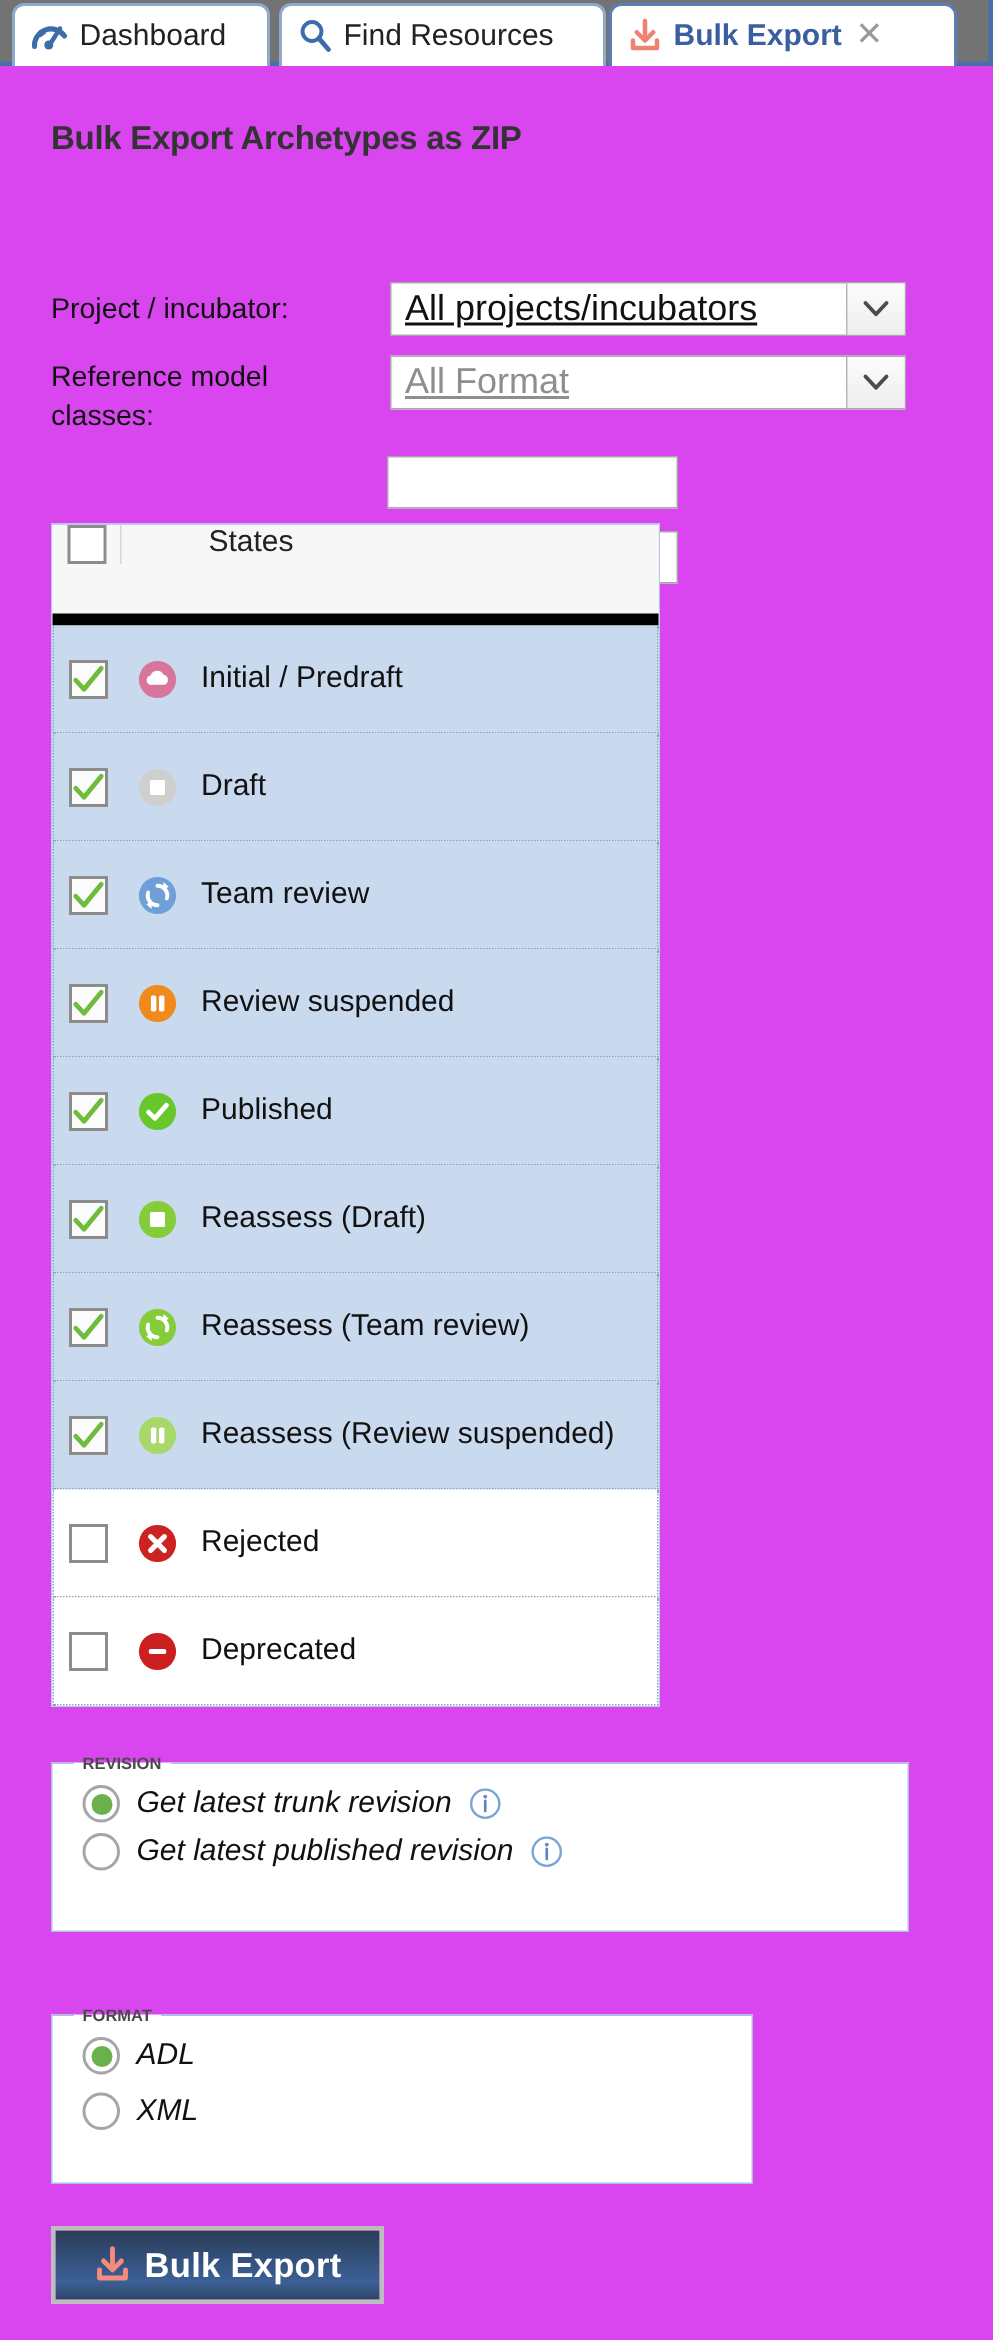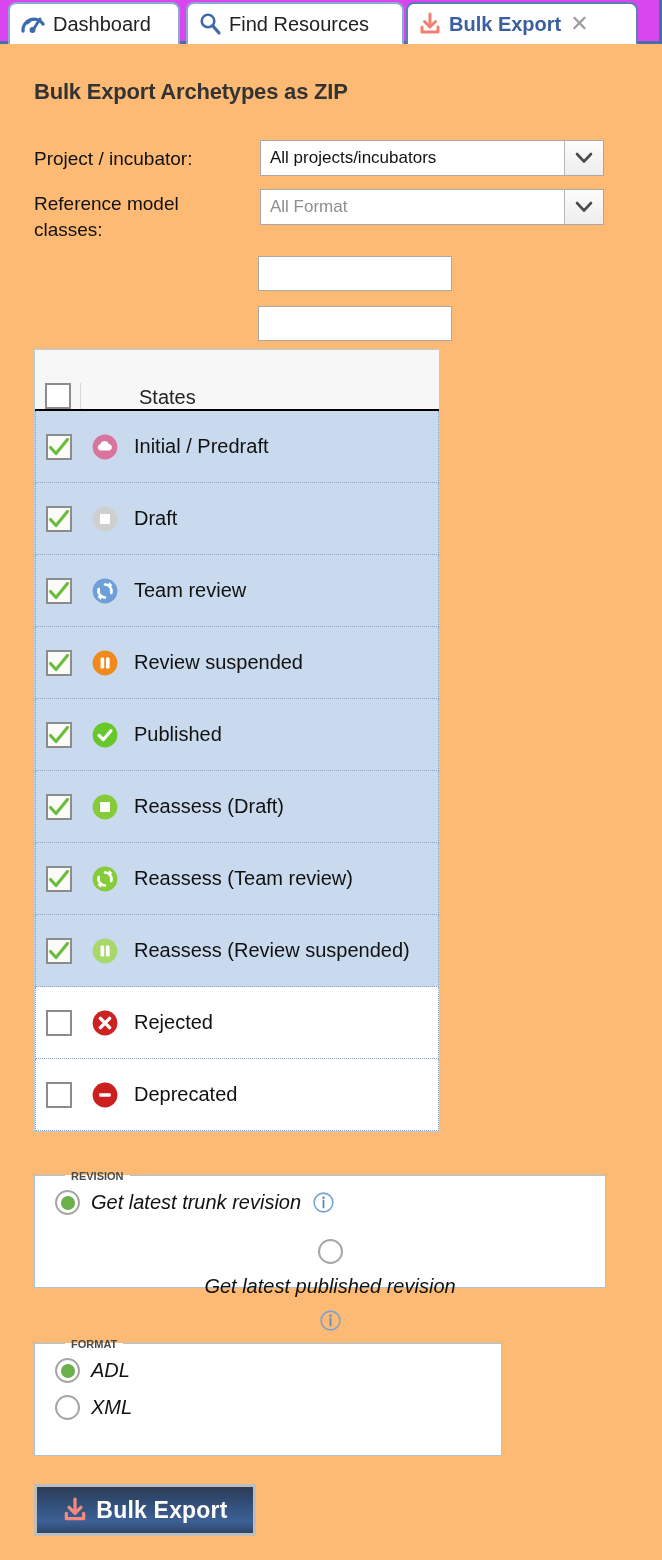--- a/index.html
+++ b/index.html
@@ -7,21 +7,21 @@
     width:662px;height:1560px;
     background:#ffffff;
     font-family:"Liberation Sans", sans-serif;
     overflow:hidden;
     position:relative;
   }
 
   
   .tabbar{
     position:absolute;left:0;top:0;width:662px;height:44px;
-    background:#d946ef;
+    background:#737373;
     box-sizing:border-box;
   }
   .tabbar-rightedge{
     position:absolute;right:0;top:0;width:662px;height:44px;
     border-right:3px solid #4a6fa8;
     border-bottom:3px solid #4a6fa8;
     box-sizing:border-box;
     pointer-events:none;
   }
   .tab{
@@ -50,21 +50,21 @@
     font-size:22px;color:#9a9a9a;line-height:1;margin-left:2px;
     font-family:"DejaVu Sans", sans-serif;
   }
 
   
   .ico{display:inline-block;flex:0 0 auto;line-height:0;}
 
   
   .page{
     position:absolute;left:0;top:44px;width:662px;height:1516px;
-    background:#fdba74;
+    background:#d946ef;
     box-sizing:border-box;
   }
   .leftrail{
     position:absolute;left:0;top:44px;width:10px;height:1516px;
     background:#ffffff;
     border-left:3px solid #9fbbdd;
     box-sizing:border-box;
   }
   .rail-handle{
     position:absolute;left:0px;top:820px;width:9px;height:26px;
@@ -74,39 +74,39 @@
   }
   .rail-handle svg{display:block;}
 
   h1.title{
     position:absolute;left:34px;top:35px;margin:0;
     font-size:22px;font-weight:bold;color:#333333;
     letter-spacing:-0.2px;
   }
 
   
-  .frow{ position:absolute; left:34px; }
+  .frow{ position:absolute; left:34px;margin-top:48px; }
   .flabel{
     position:absolute;left:0;
     font-size:19px;color:#111111;line-height:26px;
     white-space:pre-line;
   }
 
   .select{
     position:absolute;
     height:36px;width:344px;
     border:1px solid #a8a8a8;
     background:#ffffff;
     box-sizing:border-box;
     display:flex;align-items:stretch;
   }
   .select .selval{
     flex:1 1 auto;display:flex;align-items:center;
-    padding-left:9px;font-size:17px;color:#111111;
-    overflow:hidden;white-space:nowrap;
+    padding-left:9px;font-size:24px;color:#111111;
+    overflow:hidden;white-space:nowrap;text-decoration:underline;
   }
   .select.placeholderish .selval{ color:#8e8e8e; }
   .select .arrowbox{
     flex:0 0 38px;width:38px;
     border-left:1px solid #b7b7b7;
     background:linear-gradient(to bottom,#fdfdfd 0%,#ededed 100%);
     display:flex;align-items:center;justify-content:center;
   }
   .chev{display:block;}
 
@@ -117,23 +117,23 @@
   }
 
   
   .states-wrap{
     position:absolute;left:34px;top:305px;width:406px;
     border:1px solid #b9cce3;
     box-sizing:border-box;
     background:#ffffff;
   }
   .st-head{
-    display:flex;align-items:flex-end;height:59px;
+    display:flex;align-items:flex-start;height:59px;
     background:#f7f7f7;
-    border-bottom:2px solid #000000;
+    border-bottom:8px solid #000000;
   }
   .st-head .c1{width:46px;border-right:1px solid #d7d7d7;display:flex;align-items:center;justify-content:center;box-sizing:border-box;}
   .st-head .c2{width:46px;border-right:1px solid #c9c9c9;box-sizing:border-box;}
   .st-head .c3{flex:1 1 auto;display:flex;align-items:center;padding-left:12px;font-size:20px;color:#222;box-sizing:border-box;}
 
   .st-row{
     display:flex;align-items:center;height:72px;
     border-bottom:1px dotted #8aa5c4;
     border-left:1px dotted #8aa5c4;
     border-right:1px dotted #8aa5c4;
@@ -156,21 +156,21 @@
 
   
   fieldset.fs{
     position:absolute;left:34px;
     margin:0;padding:0;
     border:1px solid #a9c2de;
     background:#ffffff;
     box-sizing:border-box;
   }
   fieldset.fs legend{
-    margin-left:30px;padding:0 6px;
+    margin-left:14px;padding:0 6px;
     font-size:16px;color:#4a4a4a;font-weight:bold;
     font-variant:small-caps;
     text-transform:lowercase;
   }
   .radio-row{
     display:flex;align-items:center;gap:11px;
     padding-left:20px;
   }
   .radio{
     width:25px;height:25px;border-radius:50%;
@@ -463,21 +463,21 @@
       <span class="radio">
           <span class="dot"></span>
         </span>
       <span class="radio-label">Get latest trunk revision</span>
       <svg class="infoico" width="23" height="23" viewBox="0 0 23 23">
         <circle cx="11.5" cy="11.5" r="9.4" fill="none" stroke="#7ba4d6" stroke-width="1.6"></circle>
         <circle cx="11.5" cy="6.7" r="1.25" fill="#5d87bd"></circle>
         <path d="M11.5 9.6 L11.5 16.4" stroke="#5d87bd" stroke-width="1.8" stroke-linecap="round"></path>
       </svg>
     </div>
-    <div class="radio-row" style="margin-top:24px;flex-direction:column;">
+    <div class="radio-row" style="margin-top:7px;">
       <span class="radio"></span>
       <span class="radio-label">Get latest published revision</span>
       <svg class="infoico" width="23" height="23" viewBox="0 0 23 23">
         <circle cx="11.5" cy="11.5" r="9.4" fill="none" stroke="#7ba4d6" stroke-width="1.6"></circle>
         <circle cx="11.5" cy="6.7" r="1.25" fill="#5d87bd"></circle>
         <path d="M11.5 9.6 L11.5 16.4" stroke="#5d87bd" stroke-width="1.8" stroke-linecap="round"></path>
       </svg>
     </div>
   </fieldset>
 

